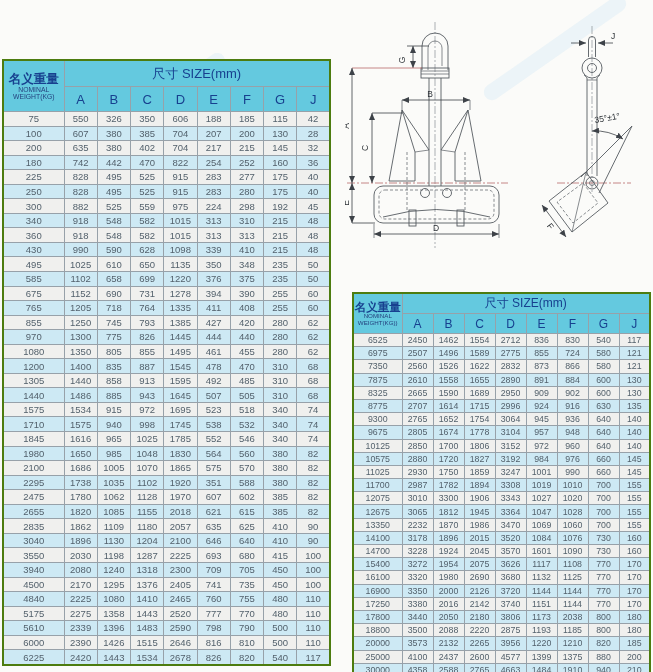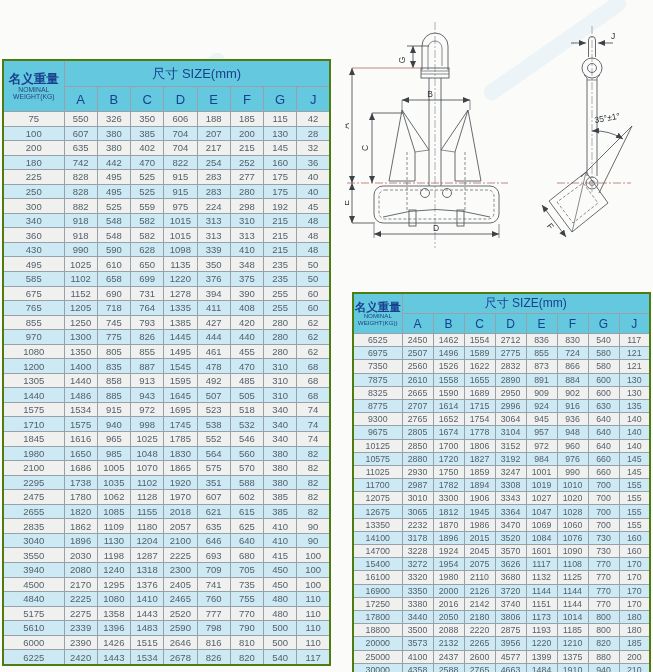--- a/index.html
+++ b/index.html
@@ -737,21 +737,21 @@
         <td>3626</td>
         <td>1117</td>
         <td>1108</td>
         <td>770</td>
         <td>170</td>
       </tr>
       <tr>
         <td>16100</td>
         <td>3320</td>
         <td>1980</td>
-        <td>2110</td>
+        <td>2690</td>
         <td>3680</td>
         <td>1132</td>
         <td>1125</td>
         <td>770</td>
         <td>170</td>
       </tr>
       <tr class="alt">
         <td>16900</td>
         <td>3350</td>
         <td>2000</td>
@@ -773,21 +773,21 @@
         <td>770</td>
         <td>170</td>
       </tr>
       <tr class="alt">
         <td>17800</td>
         <td>3440</td>
         <td>2050</td>
         <td>2180</td>
         <td>3806</td>
         <td>1173</td>
-        <td>1014</td>
+        <td>2038</td>
         <td>800</td>
         <td>180</td>
       </tr>
       <tr>
         <td>18800</td>
         <td>3500</td>
         <td>2088</td>
         <td>2220</td>
         <td>2875</td>
         <td>1193</td>

